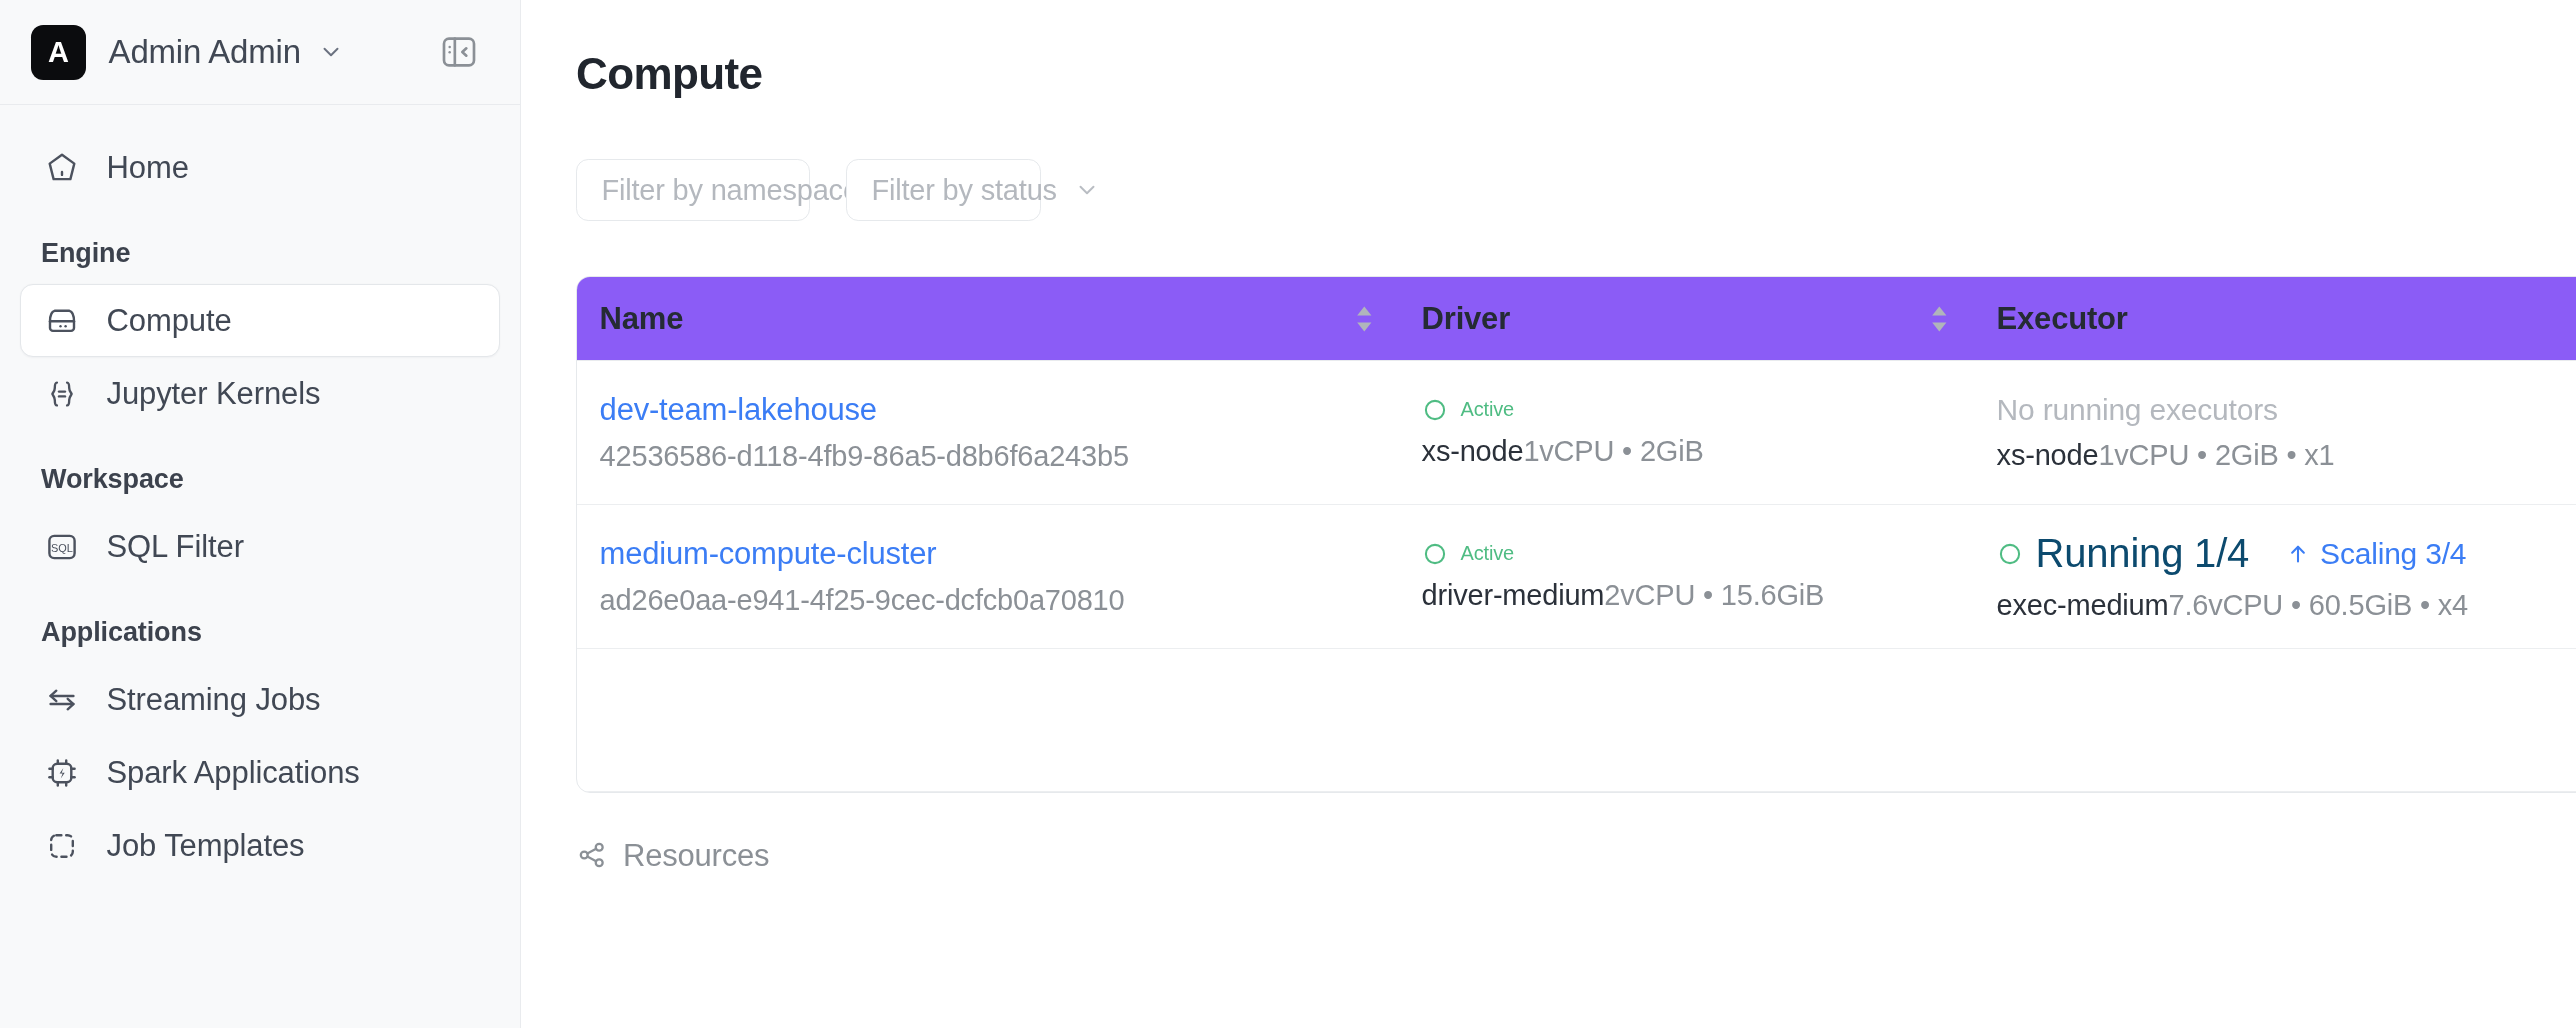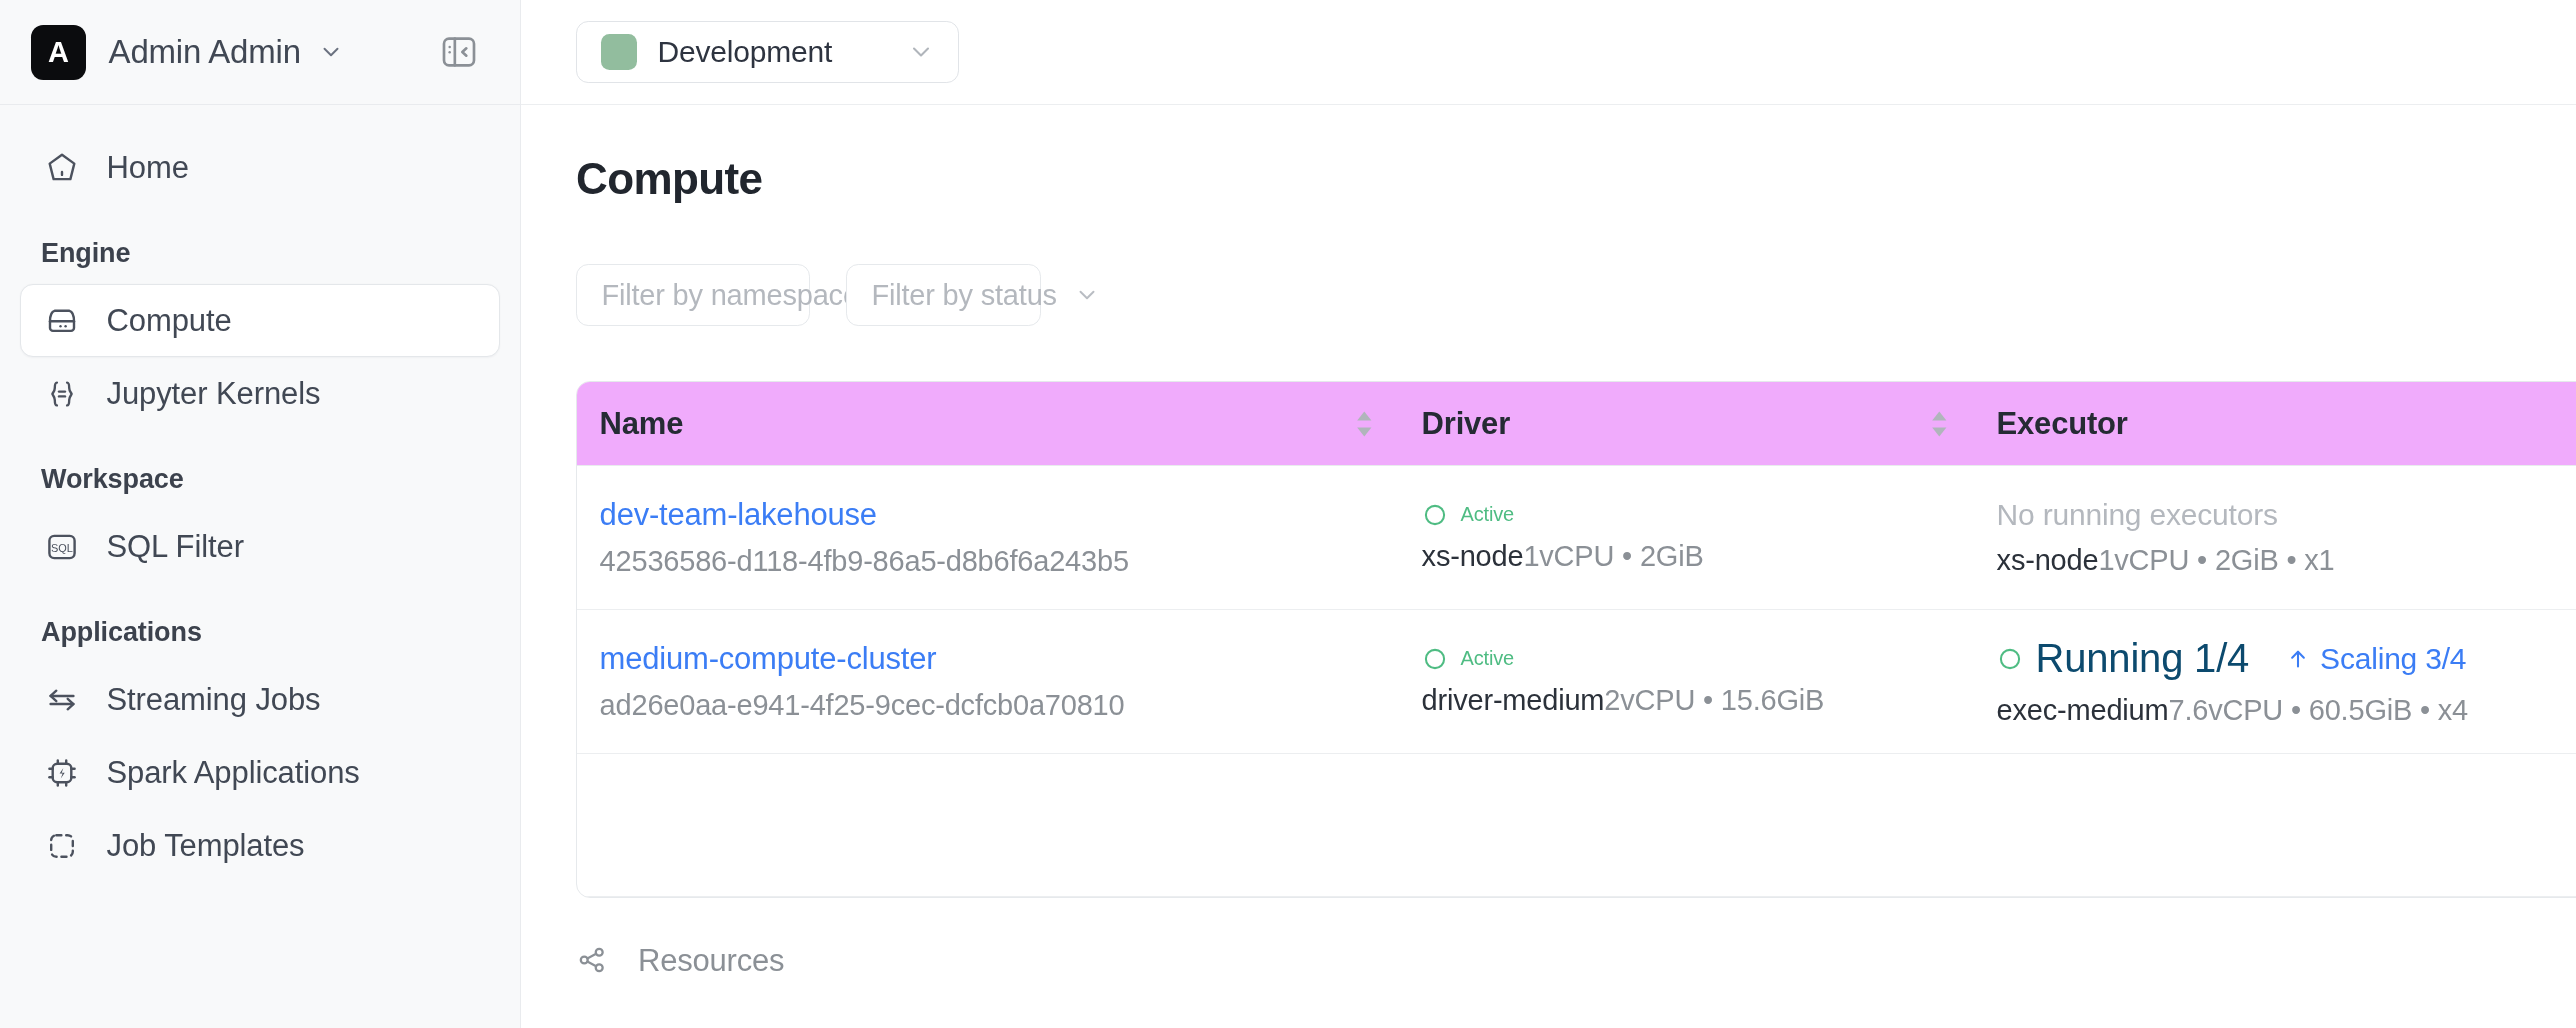--- a/index.html
+++ b/index.html
@@ -187,21 +187,21 @@
   .table-card {
     margin-top: 55px;
     border: 1.9px solid #e6e9ec;
     border-radius: 14px;
     background: #ffffff;
     width: 2252px;
     overflow: hidden;
   }
   .tbl { width: 100%; border-collapse: collapse; table-layout: fixed; }
   .tbl thead th {
-    background: #f0abfc;
+    background: #8b5cf6;
     height: 83px;
     border-bottom: 1.9px solid #e9ebee;
     padding: 0;
     vertical-align: middle;
   }
   .th-inner {
     display: flex;
     align-items: center;
     height: 83px;
     padding: 0 22.6px;
@@ -252,21 +252,21 @@
   .scaling-group { display: flex; align-items: center; gap: 9.4px; margin-left: 22.6px; }
   .spec-row { display: flex; align-items: baseline; white-space: nowrap; }
   .spec-name { font-size: 29px; color: #2b313a; letter-spacing: -0.2px; }
   .spec-detail { font-size: 29px; color: #8b9096; letter-spacing: -0.2px; }
   .empty-row td { height: 111px; border-bottom: none; }
 
   .resources {
     margin-top: 45px;
     display: flex;
     align-items: center;
-    gap: 30px;
+    gap: 15px;
   }
   .resources-label {
     font-size: 31px;
     color: #8b9096;
     letter-spacing: -0.2px;
   }
 </style>
 </head>
 <body>
 
@@ -382,31 +382,20 @@
           </svg>
         </span>
         <span class="nav-label">Job Templates</span>
       </div>
 
     </nav>
   </aside>
 
   <section class="main">
 
-    <header class="topbar">
-      <div class="env-select">
-        <span class="env-swatch" id="env-swatch" style="background: rgb(146, 189, 158);"></span>
-        <span class="env-label">Development</span>
-        <span class="env-caret">
-          <svg width="28" height="28" viewBox="0 0 24 24" fill="none" stroke="#b0b5bb" stroke-width="1.8" stroke-linecap="round" stroke-linejoin="round">
-              <polyline points="6 9 12 15 18 9"></polyline>
-            </svg>
-        </span>
-      </div>
-    </header>
 
     <div class="content">
 
       <h1 class="page-title">Compute</h1>
 
       <div class="filters">
         <div class="filter-select ns">
           <span class="filter-text">Filter by namespace</span>
           <span class="filter-caret">
             <svg width="26" height="26" viewBox="0 0 24 24" fill="none" stroke="#b9bdc3" stroke-width="1.8" stroke-linecap="round" stroke-linejoin="round">

